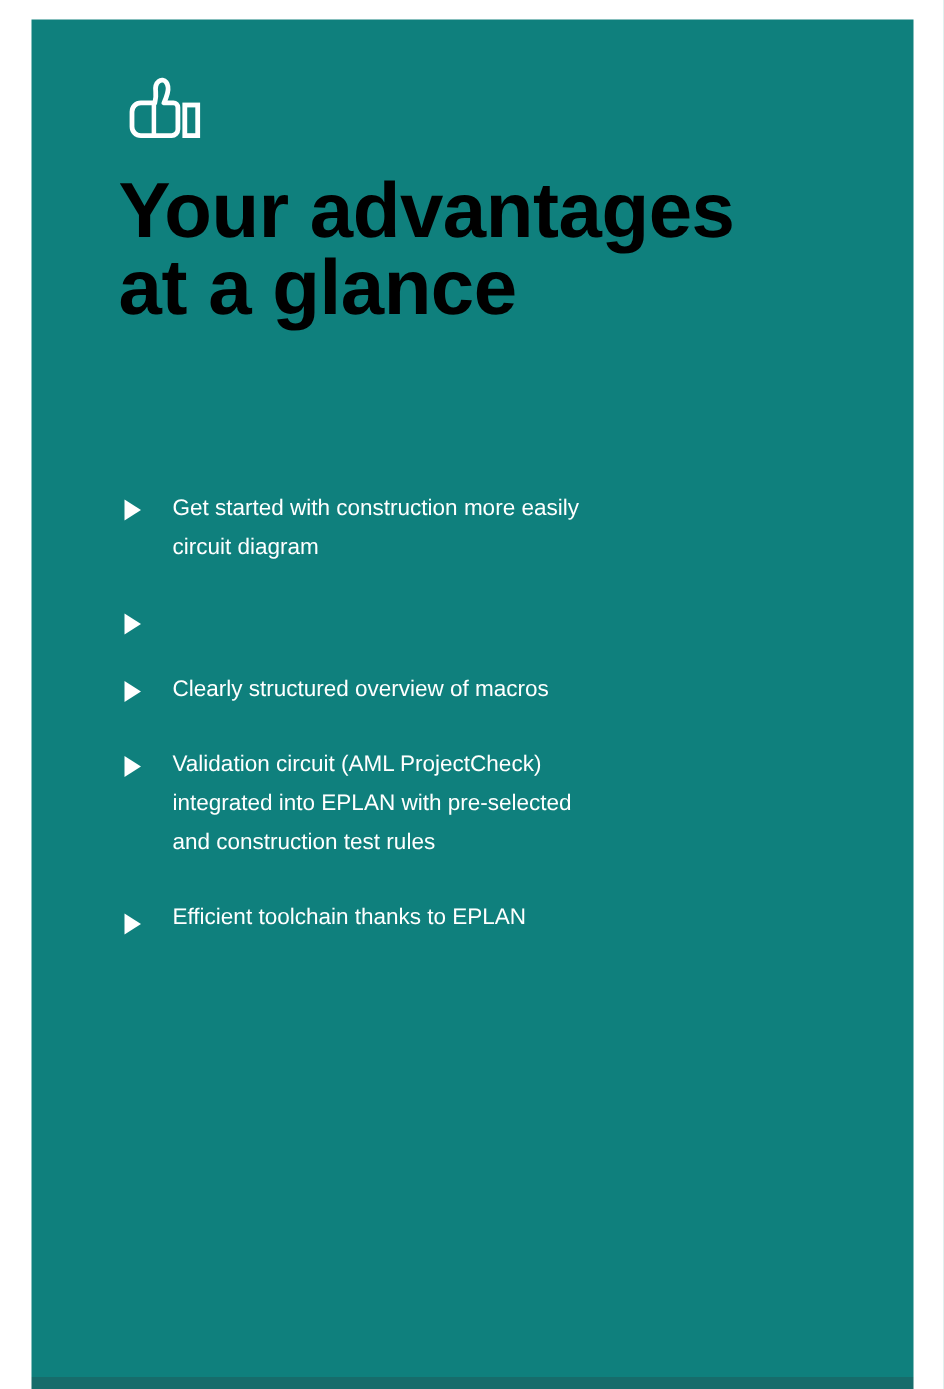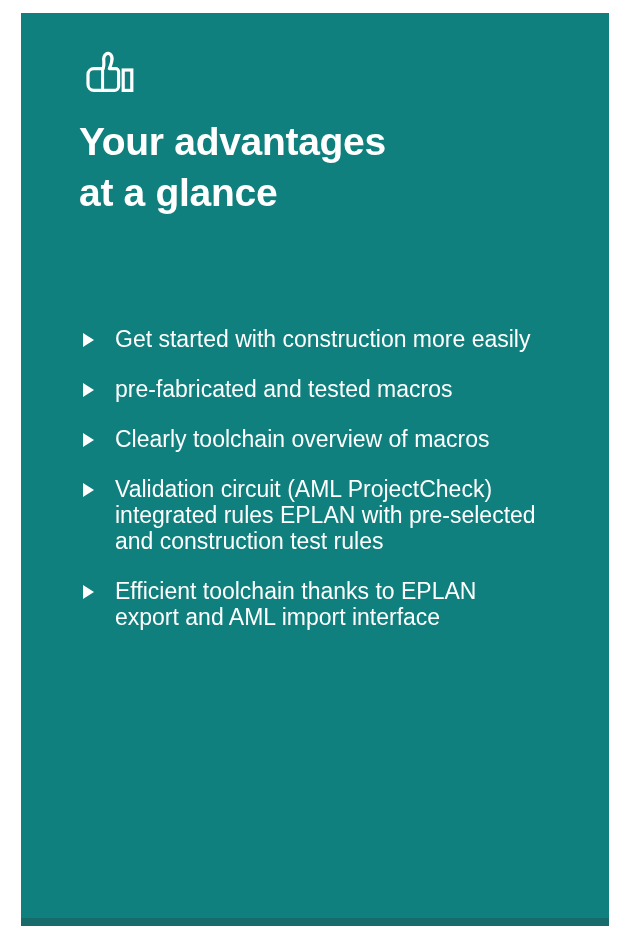--- a/index.html
+++ b/index.html
@@ -52,24 +52,24 @@
   #icon-wrap svg {
     display: block;
   }
 
   
   #heading {
     position: absolute;
     left: 58px;
     top: 103px;
     width: 500px;
-    color: #ffffff;
+    color: #000000;
     font-family: "Liberation Sans", sans-serif;
     font-weight: bold;
-    font-size: 39px;
+    font-size: 52px;
     line-height: 51px;
     letter-spacing: -0.3px;
   }
   #heading .hline {
     display: block;
     white-space: nowrap;
   }
 
   
   #advantages-list {
@@ -80,20 +80,21 @@
   }
 
   .adv-item {
     position: relative;
     display: flex;
     align-items: flex-start;
     margin-bottom: 24px;
   }
   .adv-item:last-child {
     margin-bottom: 0;
+    align-items: center;
   }
 
   .adv-marker {
     flex: 0 0 auto;
     width: 36px;
     padding-top: 7px;
     box-sizing: border-box;
   }
   .adv-marker .tri {
     display: block;
@@ -102,21 +103,21 @@
     margin-left: 4px;
     border-top: 7px solid transparent;
     border-bottom: 7px solid transparent;
     border-left: 11px solid #ffffff;
   }
 
   .adv-text {
     flex: 1 1 auto;
     color: #ffffff;
     font-family: "Liberation Sans", sans-serif;
-    font-size: 23px;
+    font-size: 15px;
     line-height: 26px;
     font-weight: normal;
   }
   .adv-text .tline {
     display: block;
     white-space: nowrap;
   }
 </style>
 </head>
 <body>
@@ -142,59 +143,58 @@
     </div>
 
     <div id="advantages-list">
 
       <div class="adv-item">
         <span class="adv-marker">
             <span class="tri"></span>
           </span>
         <span class="adv-text">
           <span class="tline">Get started with construction more easily</span>
-        </span>
-      </div>
-
-      <div class="adv-item">
-        <span class="adv-marker">
-            <span class="tri"></span>
-          </span>
-        <span class="adv-text">
-          <span class="tline">pre-fabricated and tested macros</span>
-        </span>
-      </div>
-
-      <div class="adv-item">
-        <span class="adv-marker">
-            <span class="tri"></span>
-          </span>
-        <span class="adv-text">
-          <span class="tline">Clearly toolchain overview of macros</span>
+          <span class="tline">circuit diagram</span>
+        </span>
+      </div>
+
+      <div class="adv-item">
+        <span class="adv-marker">
+            <span class="tri"></span>
+          </span>
+        <span class="adv-text">
+        </span>
+      </div>
+
+      <div class="adv-item">
+        <span class="adv-marker">
+            <span class="tri"></span>
+          </span>
+        <span class="adv-text">
+          <span class="tline">Clearly structured overview of macros</span>
         </span>
       </div>
 
       <div class="adv-item">
         <span class="adv-marker">
             <span class="tri"></span>
           </span>
         <span class="adv-text">
           <span class="tline">Validation circuit (AML ProjectCheck)</span>
-          <span class="tline">integrated rules EPLAN with pre-selected</span>
+          <span class="tline">integrated into EPLAN with pre-selected</span>
           <span class="tline">and construction test rules</span>
         </span>
       </div>
 
       <div class="adv-item">
         <span class="adv-marker">
             <span class="tri"></span>
           </span>
         <span class="adv-text">
           <span class="tline">Efficient toolchain thanks to EPLAN</span>
-          <span class="tline">export and AML import interface</span>
         </span>
       </div>
 
     </div>
   </div>
 
   <div id="panel-footer-strip"></div>
 
 </div>
 

